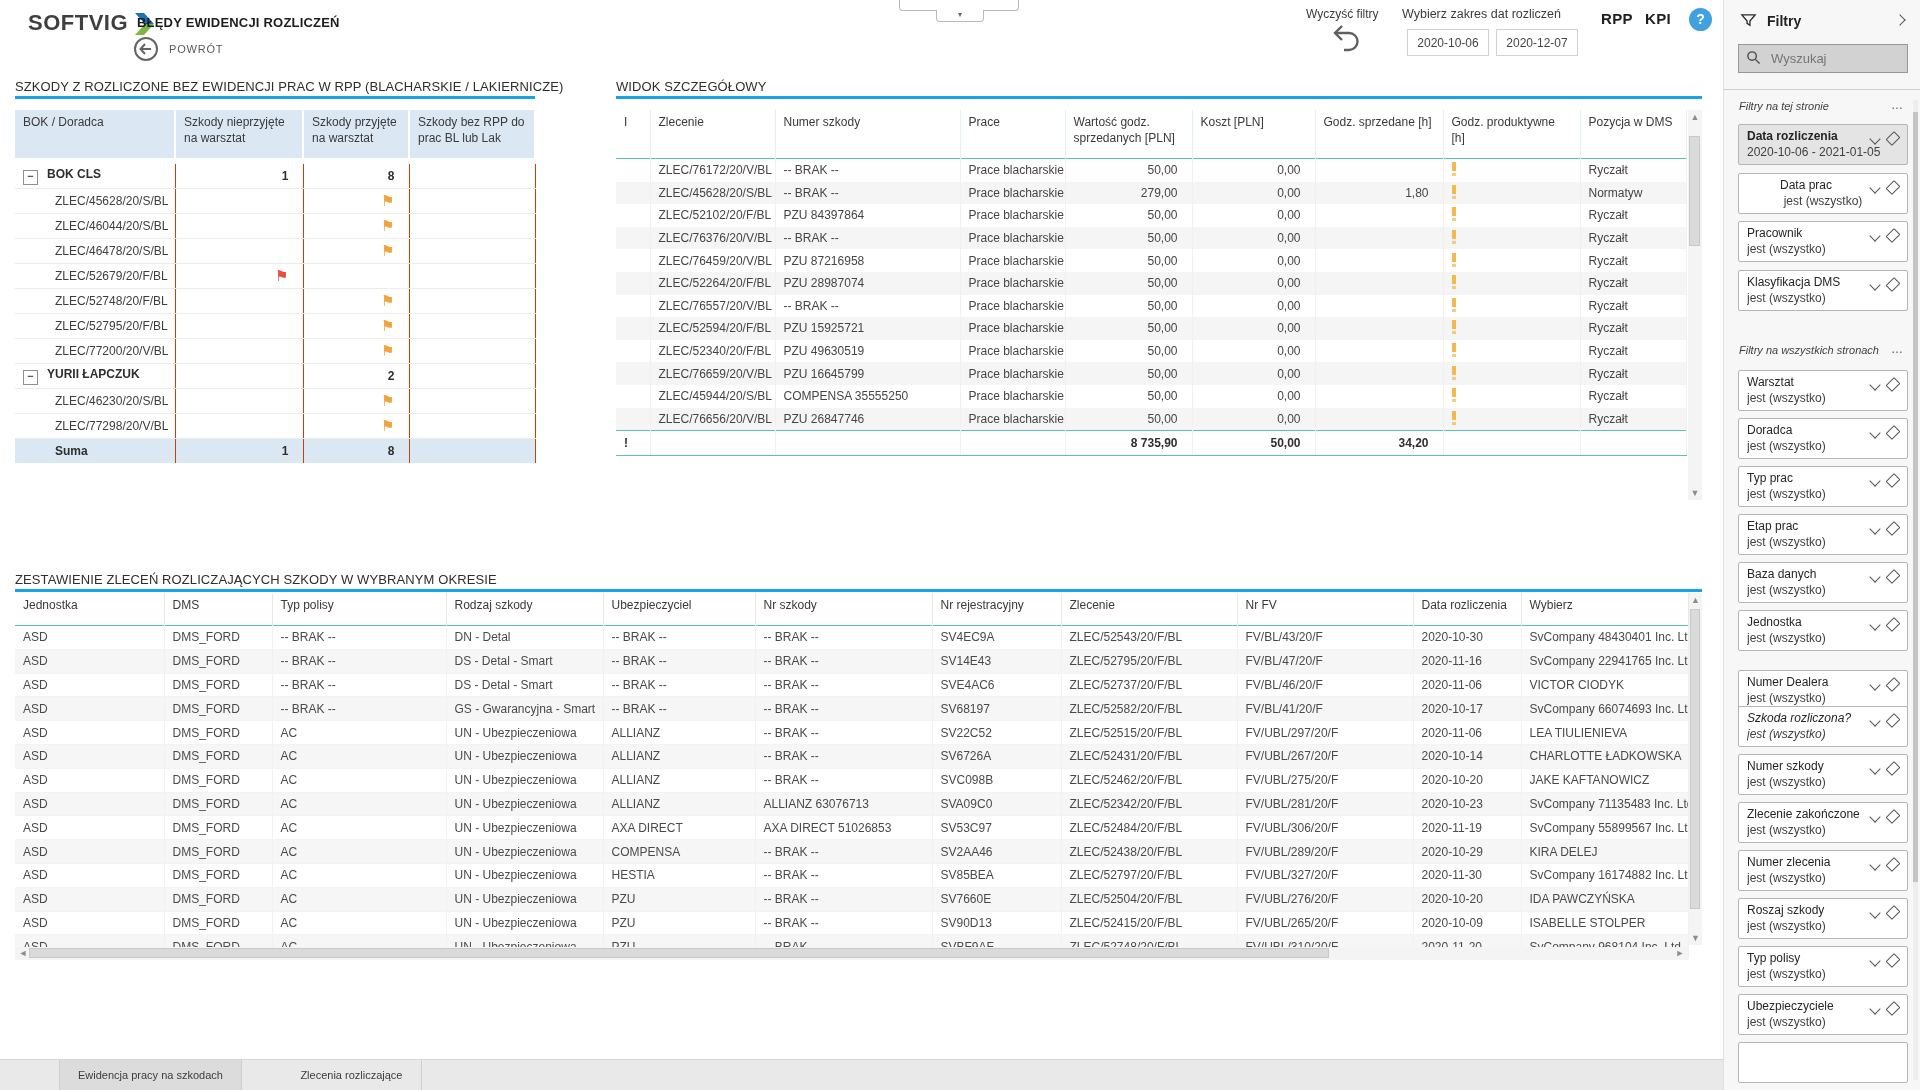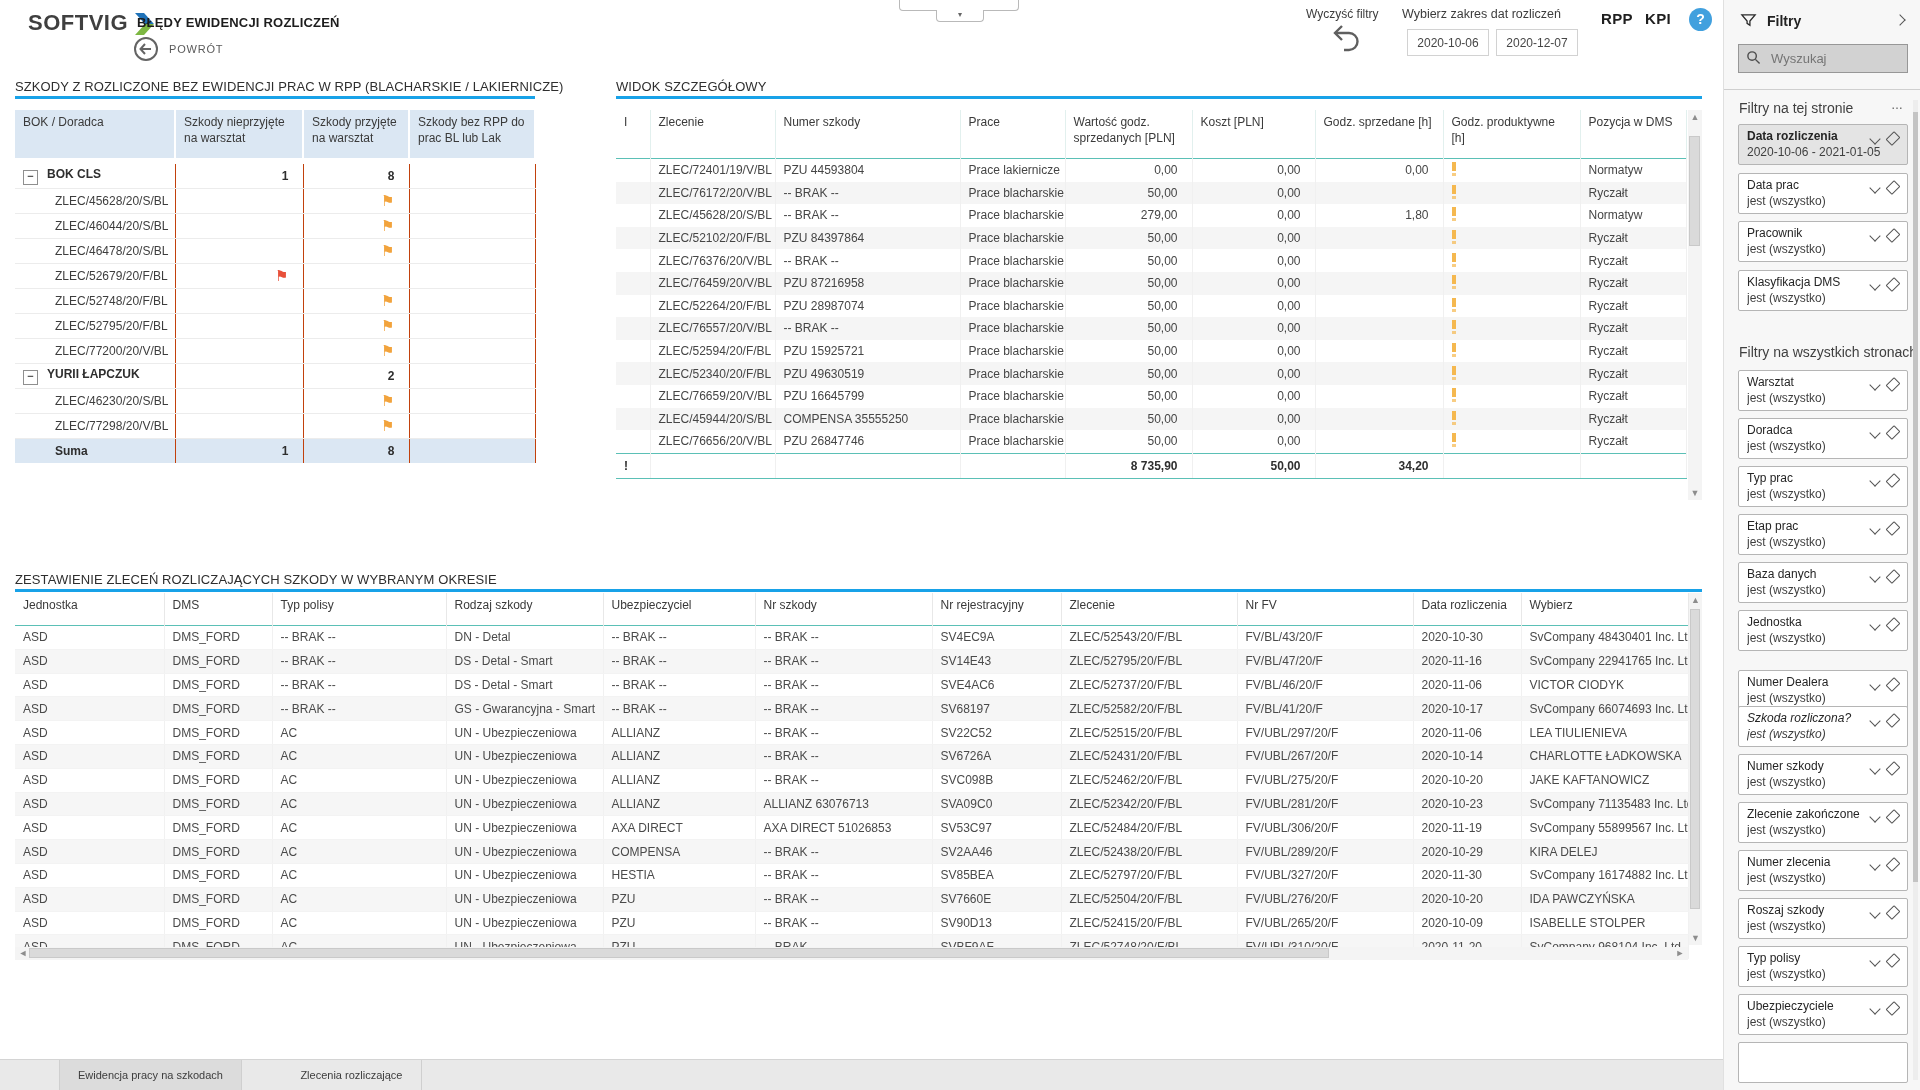--- a/index.html
+++ b/index.html
@@ -77,21 +77,21 @@
   
   #filter-panel{position:absolute;left:1723px;top:0;width:197px;height:1090px;background:#f7f7f7;border-left:1px solid #e0e0e0;box-sizing:border-box;}
   .fp-header{position:absolute;left:16px;top:12px;display:flex;align-items:center;}
   .fp-title{margin-left:10px;font-size:14px;font-weight:700;color:#222;}
   .fp-collapse{position:absolute;right:16px;top:16px;cursor:pointer;}
   .chev{display:inline-block;width:7px;height:7px;border-right:1.5px solid #555;border-bottom:1.5px solid #555;transform:rotate(45deg);}
   .chev.right{transform:rotate(-45deg);}
   #fp-search{position:absolute;left:14px;top:44px;width:170px;height:29px;background:#d2d2d2;border:1px solid #979797;box-sizing:border-box;font-size:13px;color:#4d4d4d;padding:0 8px 0 32px;font-family:"Liberation Sans",sans-serif;}
   .fp-search-icon{position:absolute;left:22px;top:50px;pointer-events:none;}
   .fp-div{position:absolute;left:0;top:89px;width:197px;height:1px;background:#cfcfcf;}
-  .fp-section{position:absolute;left:15px;font-size:14px;color:#3f3f3f;}
+  .fp-section{position:absolute;left:15px;font-size:11px;color:#3f3f3f;font-style:italic;}
   .fp-more{position:absolute;right:16px;font-size:12px;color:#555;letter-spacing:1px;cursor:pointer;}
   .fcard{position:absolute;left:14px;width:170px;height:41px;background:#fff;border:1px solid #b5b5b5;border-radius:2px;box-sizing:border-box;padding:4px 8px;cursor:pointer;}
   .fcard.applied{background:#e4e4e4;}
   .fcard.applied .fname{font-weight:700;}
   .fcard .fname{font-size:12px;color:#252525;white-space:nowrap;overflow:hidden;max-width:118px;}
   .fcard .fval{font-size:12px;color:#3f3f3f;margin-top:2px;white-space:nowrap;overflow:hidden;}
   .fcard .chev{position:absolute;right:28px;top:10px;}
   .fcard .eraser{position:absolute;right:8px;top:9px;width:10px;height:7px;border:1.3px solid #555;transform:rotate(-45deg);border-radius:1px;}
   #fp-scroll{position:absolute;left:189px;top:100px;width:5px;height:980px;background:#ededed;}
   #fp-scroll .thumb{position:absolute;left:0;top:12px;width:5px;height:770px;background:#c4c4c4;}
@@ -258,31 +258,20 @@
           <th>Numer szkody</th>
           <th>Prace</th>
           <th>Wartość godz. sprzedanych [PLN]</th>
           <th>Koszt [PLN]</th>
           <th>Godz. sprzedane [h]</th>
           <th>Godz. produktywne [h]</th>
           <th>Pozycja w DMS</th>
         </tr>
       </thead>
     <tbody id="detail-body">
-        <tr>
-          <td></td>
-          <td>ZLEC/72401/19/V/BL</td>
-          <td>PZU 44593804</td>
-          <td>Prace lakiernicze</td>
-          <td class="num">0,00</td>
-          <td class="num">0,00</td>
-          <td class="num">0,00</td>
-          <td><span class="warn-icon"></span></td>
-          <td>Normatyw</td>
-        </tr>
         <tr>
           <td></td>
           <td>ZLEC/76172/20/V/BL</td>
           <td>-- BRAK --</td>
           <td>Prace blacharskie</td>
           <td class="num">50,00</td>
           <td class="num">0,00</td>
           <td class="num"></td>
           <td><span class="warn-icon"></span></td>
           <td>Ryczałt</td>
@@ -672,21 +661,21 @@
 
     <div class="fp-section" style="top:100px;">Filtry na tej stronie</div>
     <div class="fp-more" style="top:98px;">…</div>
     <div id="page-filters">
         <div class="fcard applied" style="top: 124px;">
           <div class="fname">Data rozliczenia</div>
           <div class="fval">2020-10-06 - 2021-01-05</div>
           <span class="chev"></span>
           <span class="eraser"></span>
         </div>
-        <div class="fcard" style="top: 172.5px;">
+        <div class="fcard" style="top: 172.5px; text-align: center;">
           <div class="fname">Data prac</div>
           <div class="fval">jest (wszystko)</div>
           <span class="chev"></span>
           <span class="eraser"></span>
         </div>
         <div class="fcard" style="top: 221px;">
           <div class="fname">Pracownik</div>
           <div class="fval">jest (wszystko)</div>
           <span class="chev"></span>
           <span class="eraser"></span>

